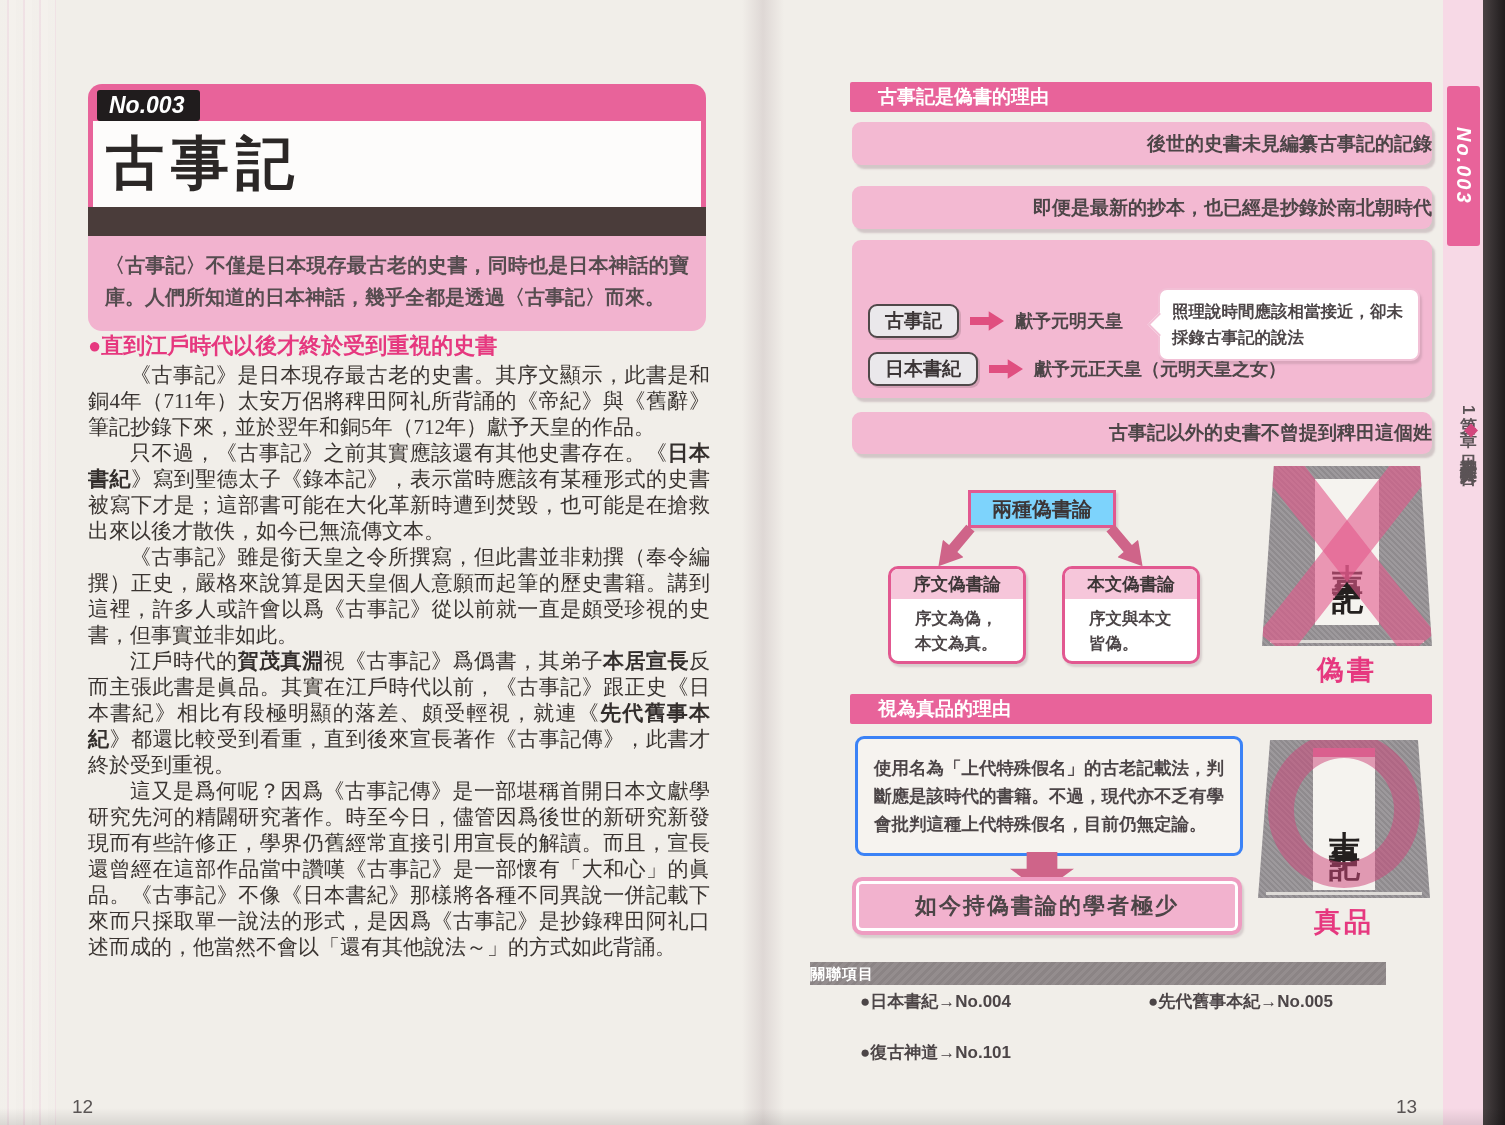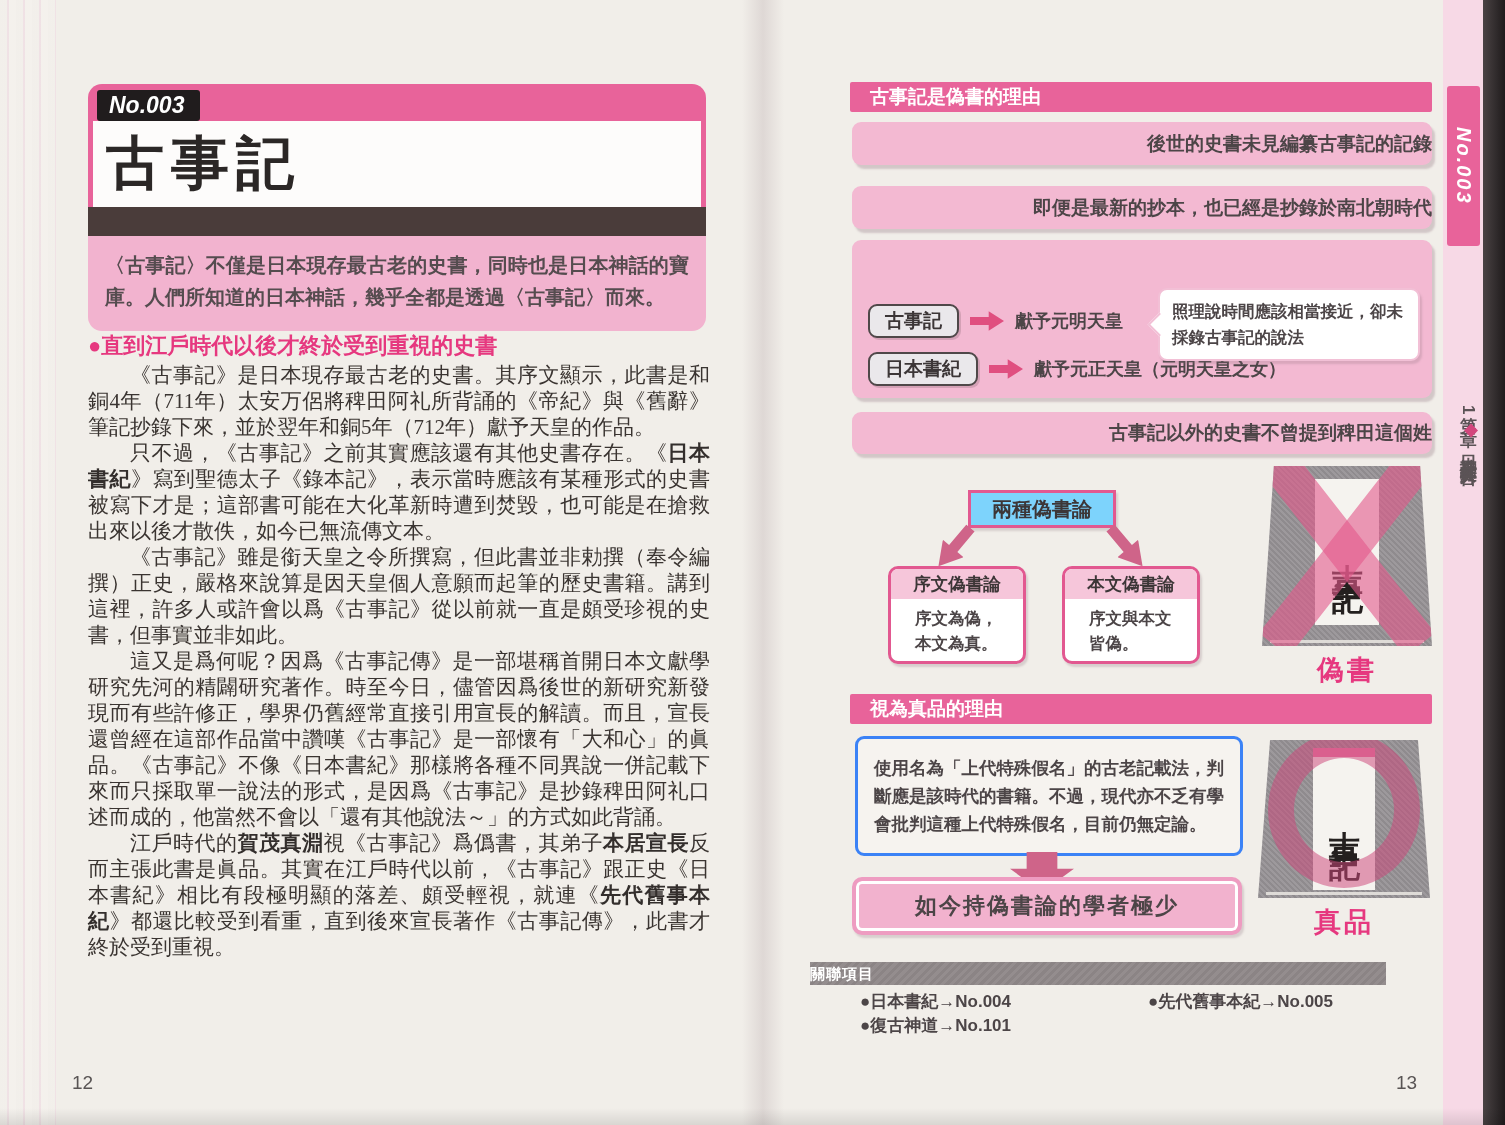--- a/index.html
+++ b/index.html
@@ -26,27 +26,27 @@
   .hb-title span{font-size:58px;font-weight:bold;color:#2b2726;letter-spacing:7px;padding-left:13px;}
   .hb-bar{height:29px;background:#4a3c3a;}
   .hb-intro{background:#f2b3cf;border-radius:0 0 14px 14px;padding:13px 17px 17px 17px;
     font-size:20px;font-weight:bold;color:#554c4f;line-height:1.62;text-align:justify;}
 
   .section-heading{position:absolute;left:88px;top:331px;width:622px;font-size:22px;font-weight:bold;color:#e6387f;}
   .article{position:absolute;left:88px;top:362px;width:622px;font-family:"Liberation Serif",serif;
     font-size:21px;line-height:26px;color:#3a3431;text-align:justify;}
   .article p{margin:0;text-indent:2em;}
   .article .bold{font-family:"Liberation Sans",sans-serif;font-weight:bold;color:#332e2c;}
-  .pagenum{position:absolute;font-size:19px;color:#595454;}
+  .pagenum{position:absolute;font-size:19px;color:#595454;margin-top:24px;}
   .pagenum.l{left:72px;top:1072px;}
   .pagenum.r{left:1396px;top:1072px;}
 
   
   .sec-bar{position:absolute;width:582px;height:30px;background:#e8639a;border-radius:2px;
-    color:#fff;font-size:19px;font-weight:bold;line-height:30px;padding-left:20px;box-sizing:border-box;}
+    color:#fff;font-size:19px;font-weight:bold;line-height:30px;padding-left:28px;box-sizing:border-box;}
   .bar1{left:850px;top:82px;}
   .bar2{left:850px;top:694px;}
 
   .pink-box{position:absolute;left:852px;width:580px;background:#f3b9d2;border-radius:9px;
     box-shadow:3px 4px 2px rgba(140,110,124,.30);box-sizing:border-box;}
   .reason{height:43px;text-align:right;font-size:19px;font-weight:bold;color:#4c4547;line-height:43px;}
   .rb1{top:122px;}
   .rb2{top:186px;}
   .rb3{top:412px;height:42px;line-height:42px;}
   .detail{top:240px;height:158px;padding:12px 16px;}
@@ -107,21 +107,21 @@
     clip-path:polygon(26% 0,74% 0,74% 42%,100% 42%,50% 100%,0 42%,26% 42%);}
   .conclusion{position:absolute;left:852px;top:877px;width:390px;height:58px;background:#f2b2ce;
     border:4px solid #ee9cc1;box-shadow:inset 0 0 0 3px #fff,2px 3px 2px rgba(140,110,124,.25);
     border-radius:10px;box-sizing:border-box;display:flex;align-items:center;justify-content:center;
     font-size:22px;font-weight:bold;color:#4c4547;letter-spacing:2px;}
 
   .related-bar{position:absolute;left:810px;top:962px;width:576px;height:23px;
     background:repeating-linear-gradient(135deg,#948d8e 0 3px,#8b8485 3px 6px);
     color:#fff;font-size:15px;font-weight:bold;line-height:23px;box-sizing:border-box;letter-spacing:1px;}
   .related-items{position:absolute;left:860px;top:990px;width:576px;display:grid;
-    grid-template-columns:1fr 1fr;row-gap:1px;font-size:17px;font-weight:bold;color:#4c4547;}
+    grid-template-columns:1fr 1fr;row-gap:28px;font-size:17px;font-weight:bold;color:#4c4547;}
 
   
   .tab-badge{position:absolute;left:1447px;top:86px;width:33px;height:160px;background:#e8639a;border-radius:3px;
     display:flex;align-items:center;justify-content:center;writing-mode:vertical-rl;
     color:#fff;font-size:20px;font-weight:bold;font-style:italic;letter-spacing:2px;}
   .tab-chapter{position:absolute;left:1447px;top:260px;width:33px;height:340px;
     display:flex;justify-content:center;writing-mode:vertical-rl;
     font-size:17px;font-weight:bold;color:#5b5356;letter-spacing:2px;}
   .tab-chapter .diamond{color:#d3477d;}
 </style>
@@ -147,22 +147,22 @@
     <div class="hb-bar"></div>
     <div class="hb-intro">〈古事記〉不僅是日本現存最古老的史書，同時也是日本神話的寶庫。人們所知道的日本神話，幾乎全都是透過〈古事記〉而來。</div>
   </div>
 
   <div class="section-heading">●直到江戶時代以後才終於受到重視的史書</div>
 
   <div class="article">
       <p><span>《古事記》是日本現存最古老的史書。其序文顯示，此書是和銅4年（711年）太安万侶將稗田阿礼所背誦的《帝紀》與《舊辭》筆記抄錄下來，並於翌年和銅5年（712年）獻予天皇的作品。</span></p>
       <p><span>只不過，《古事記》之前其實應該還有其他史書存在。《</span><span class="bold">日本書紀</span><span>》寫到聖德太子《錄本記》，表示當時應該有某種形式的史書被寫下才是；這部書可能在大化革新時遭到焚毀，也可能是在搶救出來以後才散佚，如今已無流傳文本。</span></p>
       <p><span>《古事記》雖是銜天皇之令所撰寫，但此書並非勅撰（奉令編撰）正史，嚴格來說算是因天皇個人意願而起筆的歷史書籍。講到這裡，許多人或許會以爲《古事記》從以前就一直是頗受珍視的史書，但事實並非如此。</span></p>
+      <p><span>江戶時代的</span><span class="bold">賀茂真淵</span><span>視《古事記》爲僞書，其弟子</span><span class="bold">本居宣長</span><span>反而主張此書是眞品。其實在江戶時代以前，《古事記》跟正史《日本書紀》相比有段極明顯的落差、頗受輕視，就連《</span><span class="bold">先代舊事本紀</span><span>》都還比較受到看重，直到後來宣長著作《古事記傳》，此書才終於受到重視。</span></p>
       <p><span>這又是爲何呢？因爲《古事記傳》是一部堪稱首開日本文獻學研究先河的精闢研究著作。時至今日，儘管因爲後世的新研究新發現而有些許修正，學界仍舊經常直接引用宣長的解讀。而且，宣長還曾經在這部作品當中讚嘆《古事記》是一部懷有「大和心」的眞品。《古事記》不像《日本書紀》那樣將各種不同異說一併記載下來而只採取單一說法的形式，是因爲《古事記》是抄錄稗田阿礼口述而成的，他當然不會以「還有其他說法～」的方式如此背誦。</span></p>
-      <p><span>江戶時代的</span><span class="bold">賀茂真淵</span><span>視《古事記》爲僞書，其弟子</span><span class="bold">本居宣長</span><span>反而主張此書是眞品。其實在江戶時代以前，《古事記》跟正史《日本書紀》相比有段極明顯的落差、頗受輕視，就連《</span><span class="bold">先代舊事本紀</span><span>》都還比較受到看重，直到後來宣長著作《古事記傳》，此書才終於受到重視。</span></p>
     </div>
 
   <div class="pagenum l">12</div>
 
   <div class="sec-bar bar1">古事記是偽書的理由</div>
 
   <div class="pink-box reason rb1">後世的史書未見編纂古事記的記錄</div>
   <div class="pink-box reason rb2">即便是最新的抄本，也已經是抄錄於南北朝時代</div>
 
   <div class="pink-box detail">

